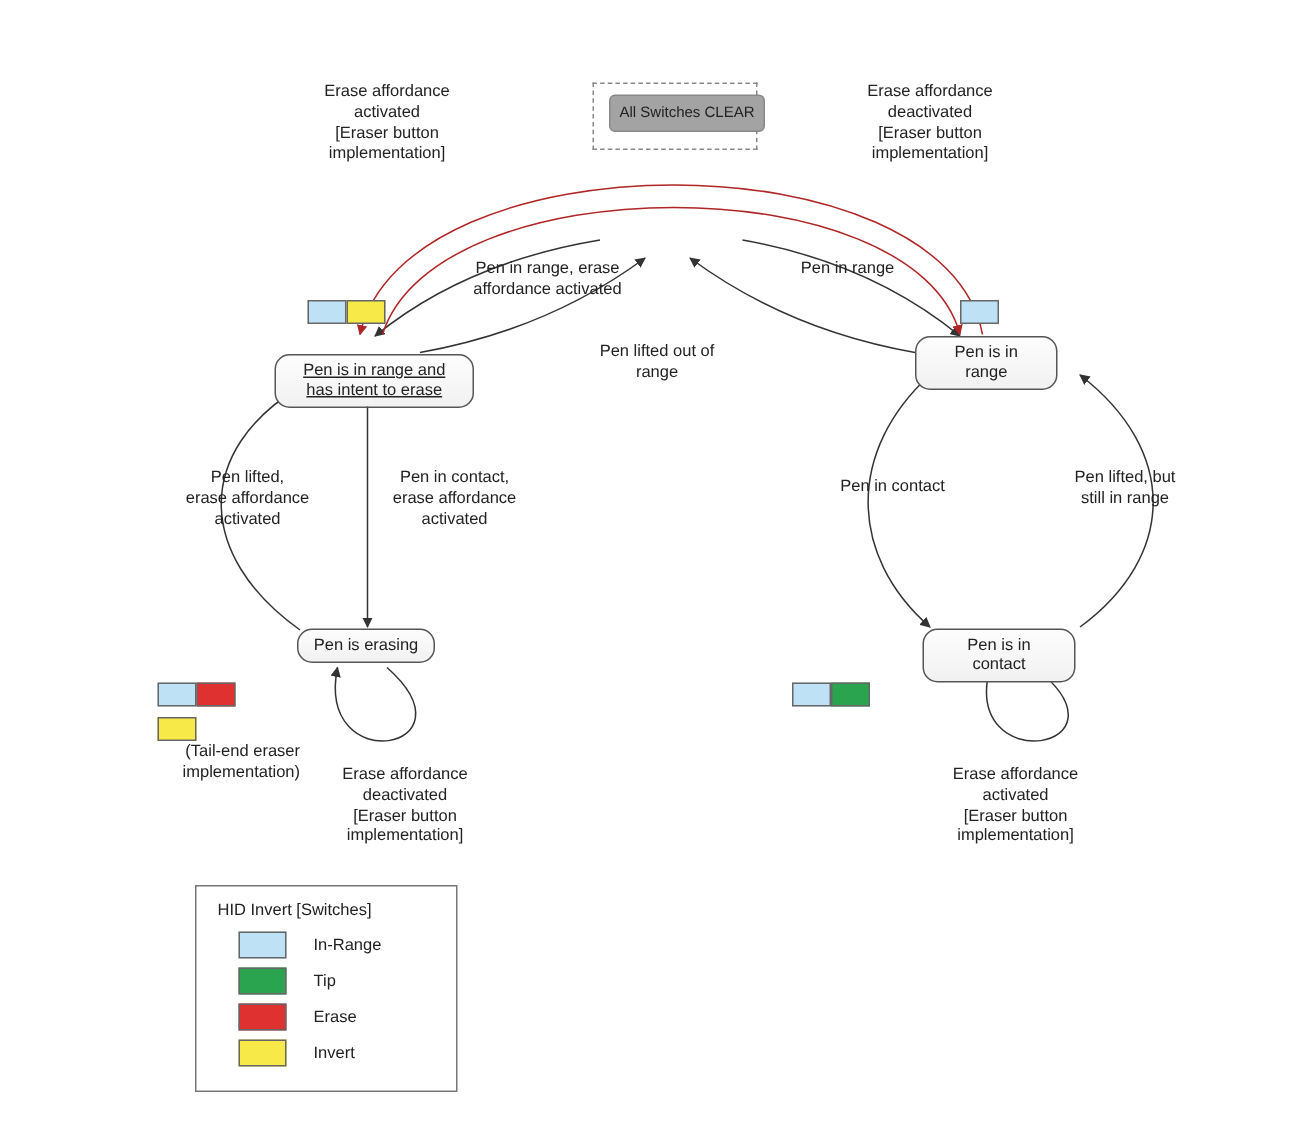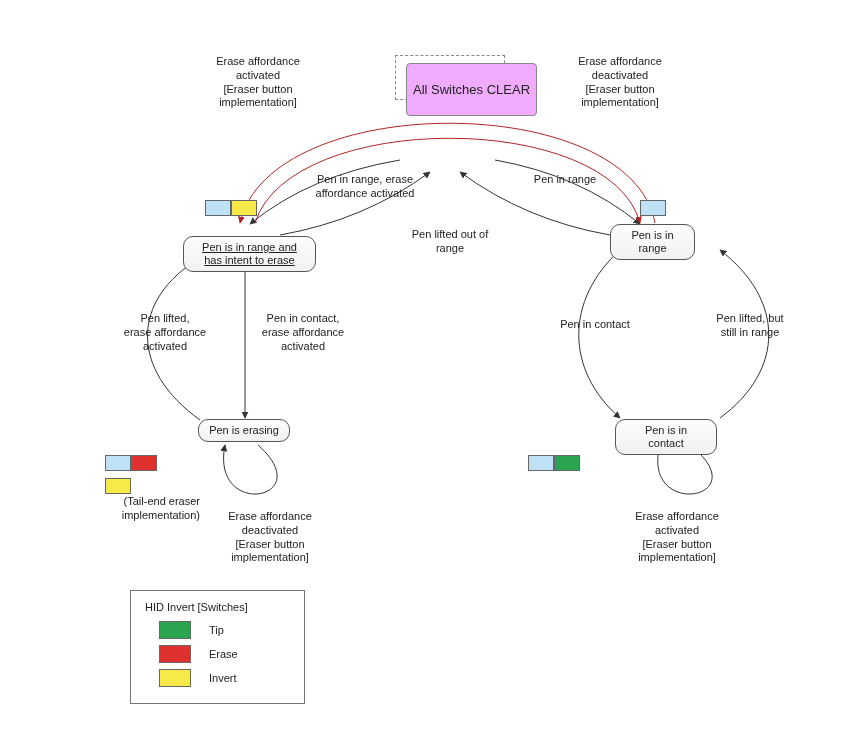--- a/index.html
+++ b/index.html
@@ -17,23 +17,23 @@
   .hub {
     position: absolute;
     border: 1.5px dashed #888;
     padding: 6px;
     box-sizing: border-box;
   }
   .hub-label {
     position: absolute;
     border: 1px solid #888;
     border-radius: 4px;
-    padding: 18px 6px;
-    font-size: 13px;
-    background: #f0abfc;
+    padding: 6px 6px;
+    font-size: 10px;
+    background: #a3a3a3;
   }
   .label {
     position: absolute;
     line-height: 1.25;
     text-align: center;
     white-space: pre-line;
   }
   .swatch-pair { position: absolute; display: flex; }
   .swatch { width: 26px; height: 16px; border: 1px solid #666; box-sizing: border-box; }
   .c-inrange { background: #bfe1f6; }
@@ -92,36 +92,36 @@
 
     <path class="edge" marker-end="url(#arr)" d="M 690 445  C 760 500, 640 520, 660 445"></path>
   </svg>
 
   <div class="hub" style="left:395px; top:55px; width:110px; height:45px;">
   </div>
   <div class="hub-label" style="left:406px; top:63px;">All Switches CLEAR</div>
 
   <div class="state" style="left:183px; top:236px; width:133px;text-decoration:underline;"><span>Pen is in range and
 has intent to erase</span></div>
-  <div class="state" style="left:610px; top:224px; width:85px;"><span>Pen is in range</span></div>
+  <div class="state" style="left:610px; top:224px; width:95px;"><span>Pen is in range</span></div>
   <div class="state" style="left:198px; top:419px; width:92px;"><span>Pen is erasing</span></div>
   <div class="state" style="left:615px; top:419px; width:102px;"><span>Pen is in contact</span></div>
 
   <div class="label" style="left:203px; top:55px; width:110px;">Erase affordance
 activated
 [Eraser button
 implementation]</div>
   <div class="label" style="left:565px; top:55px; width:110px;">Erase affordance
 deactivated
 [Eraser button
 implementation]</div>
   <div class="label" style="left:305px; top:173px; width:120px;">Pen in range, erase
 affordance activated</div>
   <div class="label" style="left:520px; top:173px; width:90px;">Pen in range</div>
-  <div class="label" style="left:400px; top:228px; width:100px;">Pen lifted out of
+  <div class="label" style="left:388px; top:228px; width:100px;">Pen lifted out of
 range</div>
   <div class="label" style="left:115px; top:312px; width:100px;">Pen lifted,
 erase affordance
 activated</div>
   <div class="label" style="left:253px; top:312px; width:100px;">Pen in contact,
 erase affordance
 activated</div>
   <div class="label" style="left:550px; top:318px; width:90px;">Pen in contact</div>
   <div class="label" style="left:705px; top:312px; width:90px;">Pen lifted, but
 still in range</div>
@@ -151,20 +151,24 @@
     <div class="swatch c-invert"></div>
   </div>
   <div class="swatch-pair" style="left:528px; top:455px;">
     <div class="swatch c-inrange"></div>
     <div class="swatch c-tip"></div>
   </div>
 
   <div class="legend" style="left:130px; top:590px; width:175px;">
     <div class="legend-title">HID Invert [Switches]</div>
     <div class="legend-row">
+      <div class="legend-swatch c-inrange"></div>
+      <span>In-Range</span>
+    </div>
+    <div class="legend-row">
       <div class="legend-swatch c-tip"></div>
       <span>Tip</span>
     </div>
     <div class="legend-row">
       <div class="legend-swatch c-erase"></div>
       <span>Erase</span>
     </div>
     <div class="legend-row">
       <div class="legend-swatch c-invert"></div>
       <span>Invert</span>

